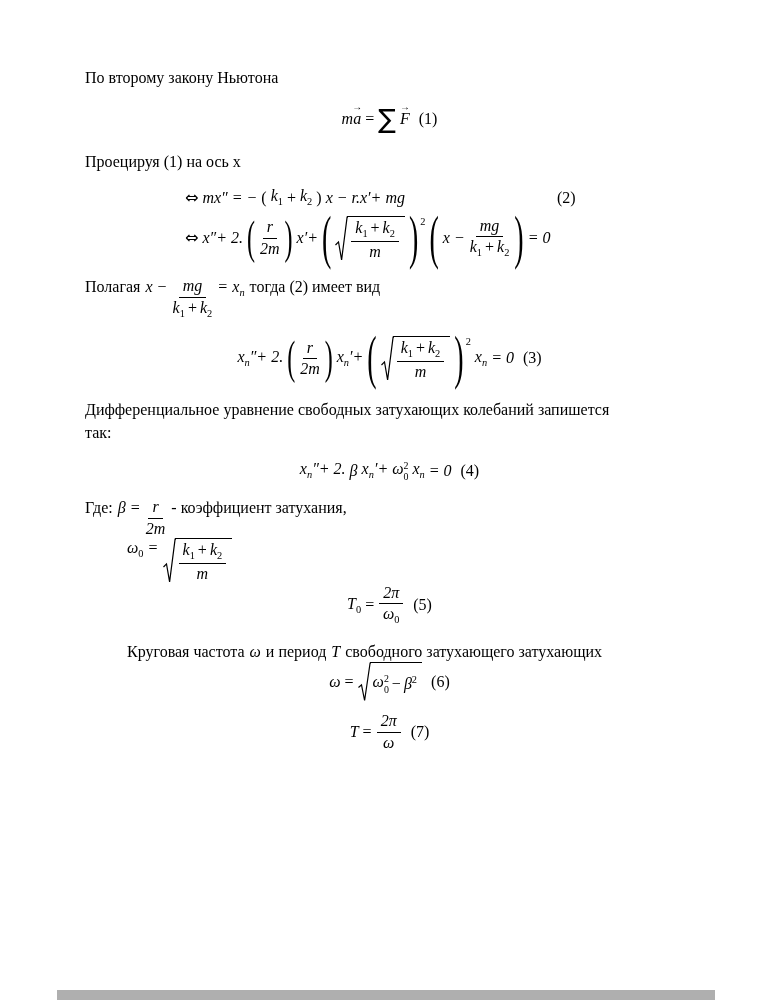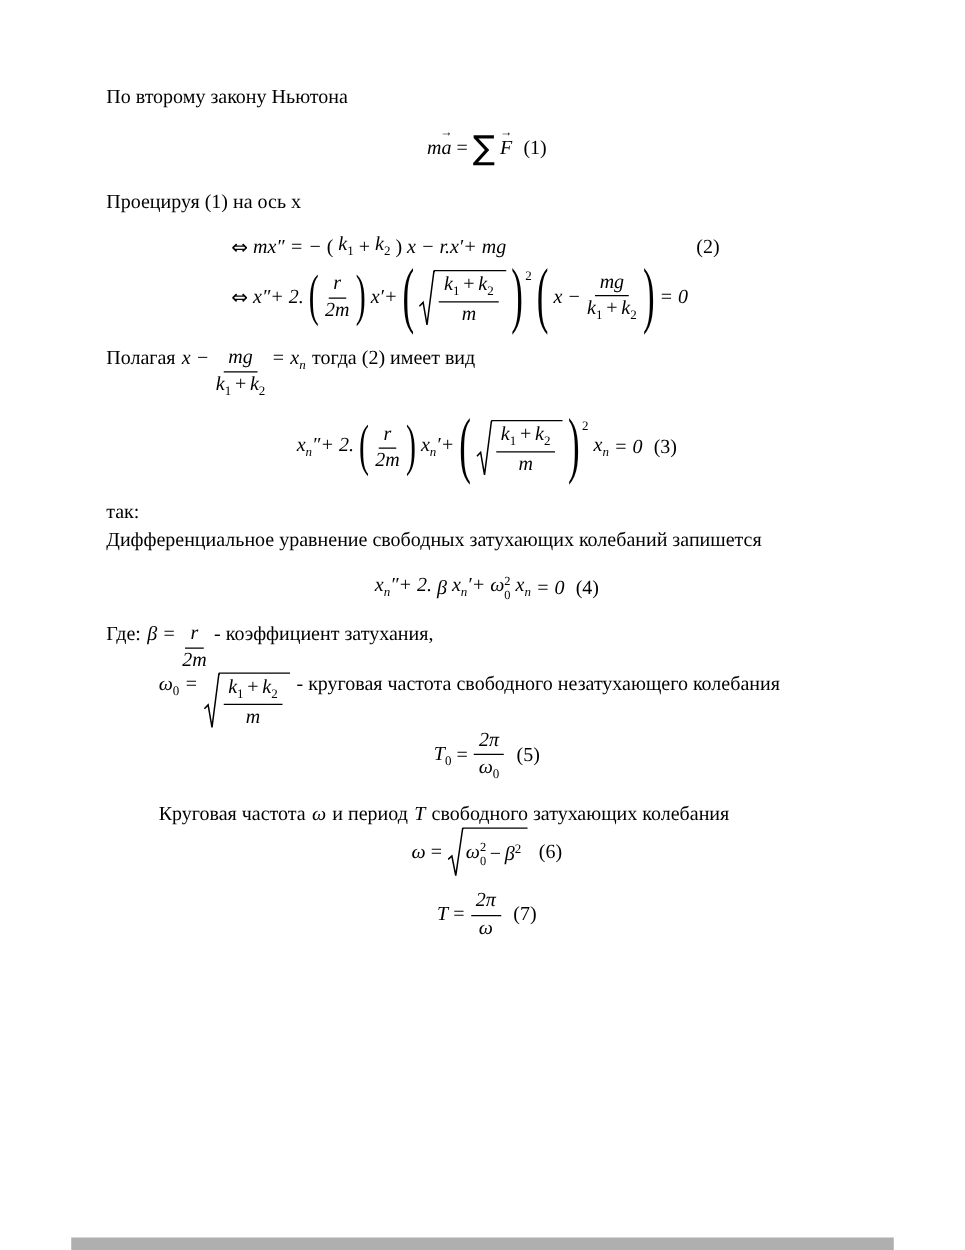--- a/index.html
+++ b/index.html
@@ -145,22 +145,22 @@
       </span>
     </span>
     <span class="bp bp3">)</span>
     <span class="psup">2</span>
     <span class="it"><span>x</span><sub class="it">n</sub></span>
     <span class="it">= 0</span>
     <span class="lbl">(3)</span>
   </div>
 
   <div class="para mt18 two-line">
+    <div>Дифференциальное уравнение свободных затухающих колебаний запишется</div>
     <div>так:</div>
-    <div>Дифференциальное уравнение свободных затухающих колебаний запишется</div>
   </div>
 
   <div class="eq mt14">
     <span class="it"><span>x</span><sub class="it">n</sub><span>″+ 2.</span></span>
     <span class="it">β</span>
     <span class="it"><span>x</span><sub class="it">n</sub><span>′+</span></span>
     <span class="it"><span>ω</span><span class="stk">
           <span>2</span>
           <span>0</span>
         </span></span>
@@ -189,40 +189,39 @@
             <path d="M0.5 25.5 L3.5 22.8 L6.6 38.5 L12.1 1 L13 1" fill="none" stroke="#000" stroke-width="1.2" vector-effect="non-scaling-stroke"></path>
           </svg>
         </span>
       <span class="box">
         <span class="frac">
           <span class="num"><span class="it">k</span><sub>1</sub><span class="op">+</span><span class="it">k</span><sub>2</sub></span>
           <span class="den it">m</span>
         </span>
       </span>
     </span>
-    <span>- круговая частота свободного незатухающего колебания</span>
   </div>
 
 
   <div class="eq mt12">
     <span class="it"><span>T</span><sub>0</sub></span>
     <span>=</span>
     <span class="frac">
       <span class="num it">2π</span>
       <span class="den"><span class="it">ω</span><sub>0</sub></span>
     </span>
     <span class="lbl">(5)</span>
   </div>
 
   <div class="para flexrow mt16 indent1">
     <span>Круговая частота</span>
     <span class="it">ω</span>
     <span>и период</span>
     <span class="it">T</span>
-    <span>свободного затухающих колебания</span>
+    <span>свободного затухающего затухающих</span>
   </div>
 
   <div class="eq mt12">
     <span class="it">ω</span>
     <span>=</span>
     <span class="sqrt">
       <span class="radwrap">
           <svg viewBox="0 0 13 40" preserveAspectRatio="none" aria-hidden="true">
             <path d="M0.5 25.5 L3.5 22.8 L6.6 38.5 L12.1 1 L13 1" fill="none" stroke="#000" stroke-width="1.2" vector-effect="non-scaling-stroke"></path>
           </svg>

